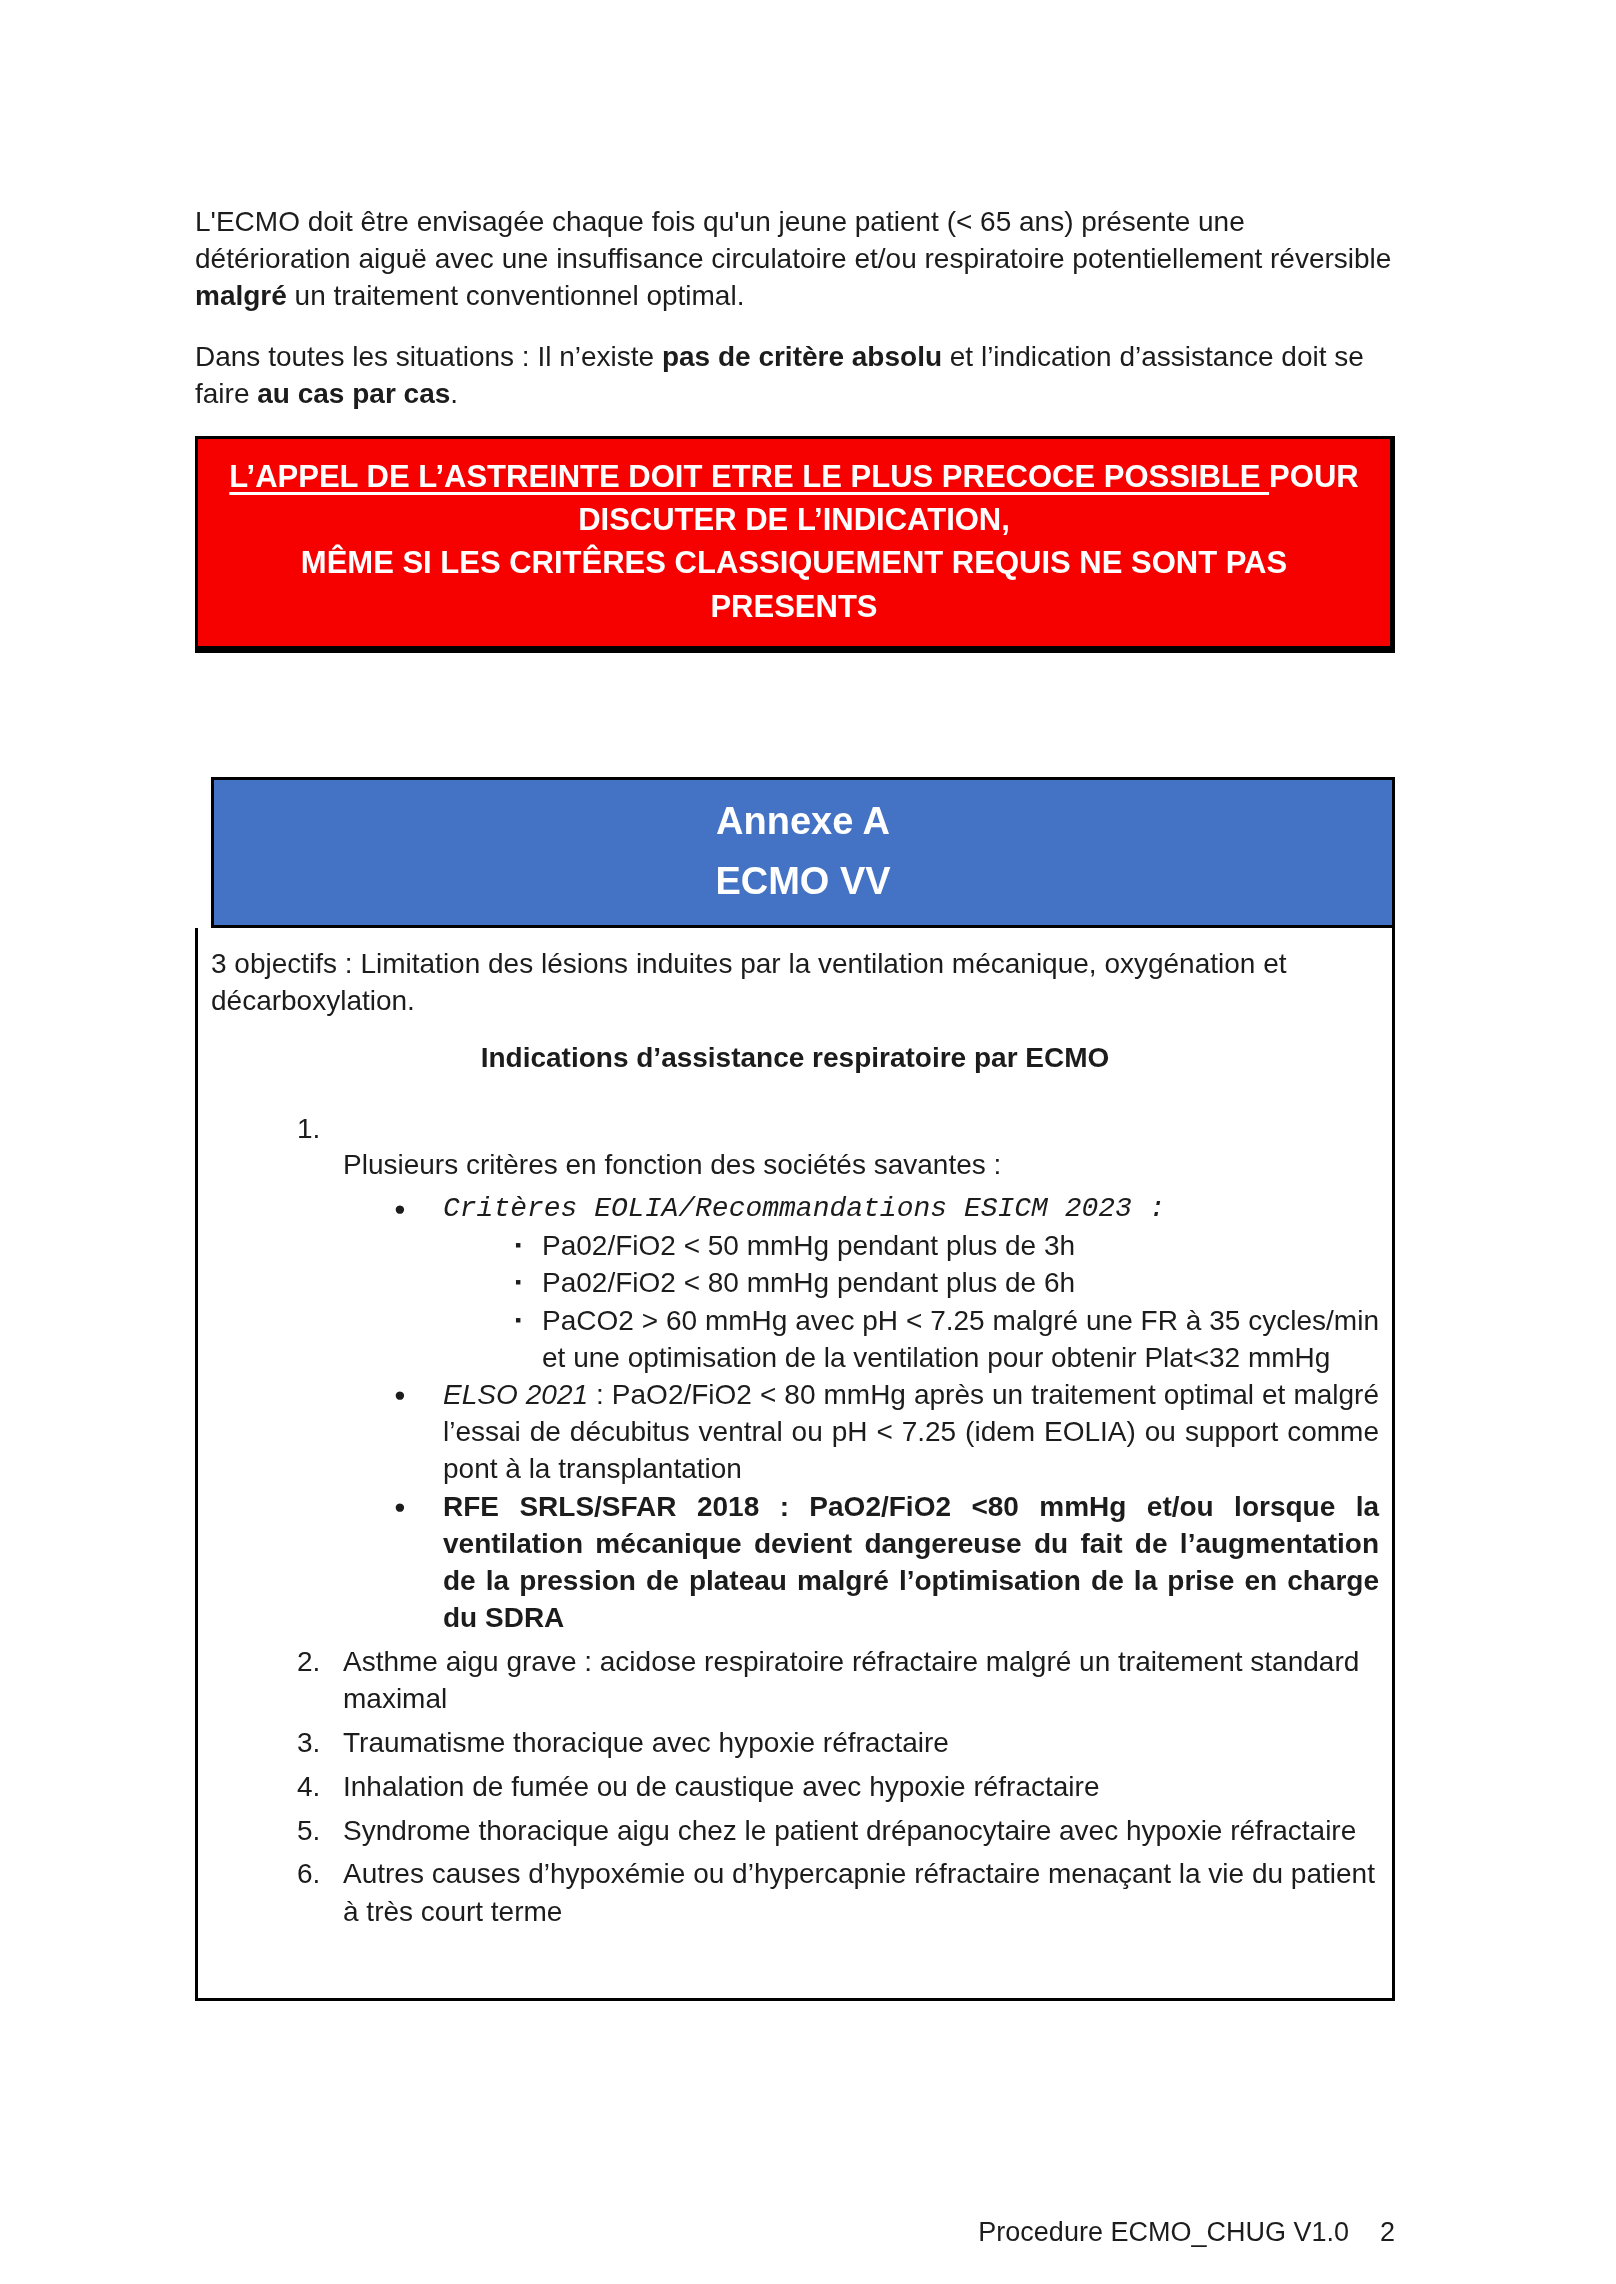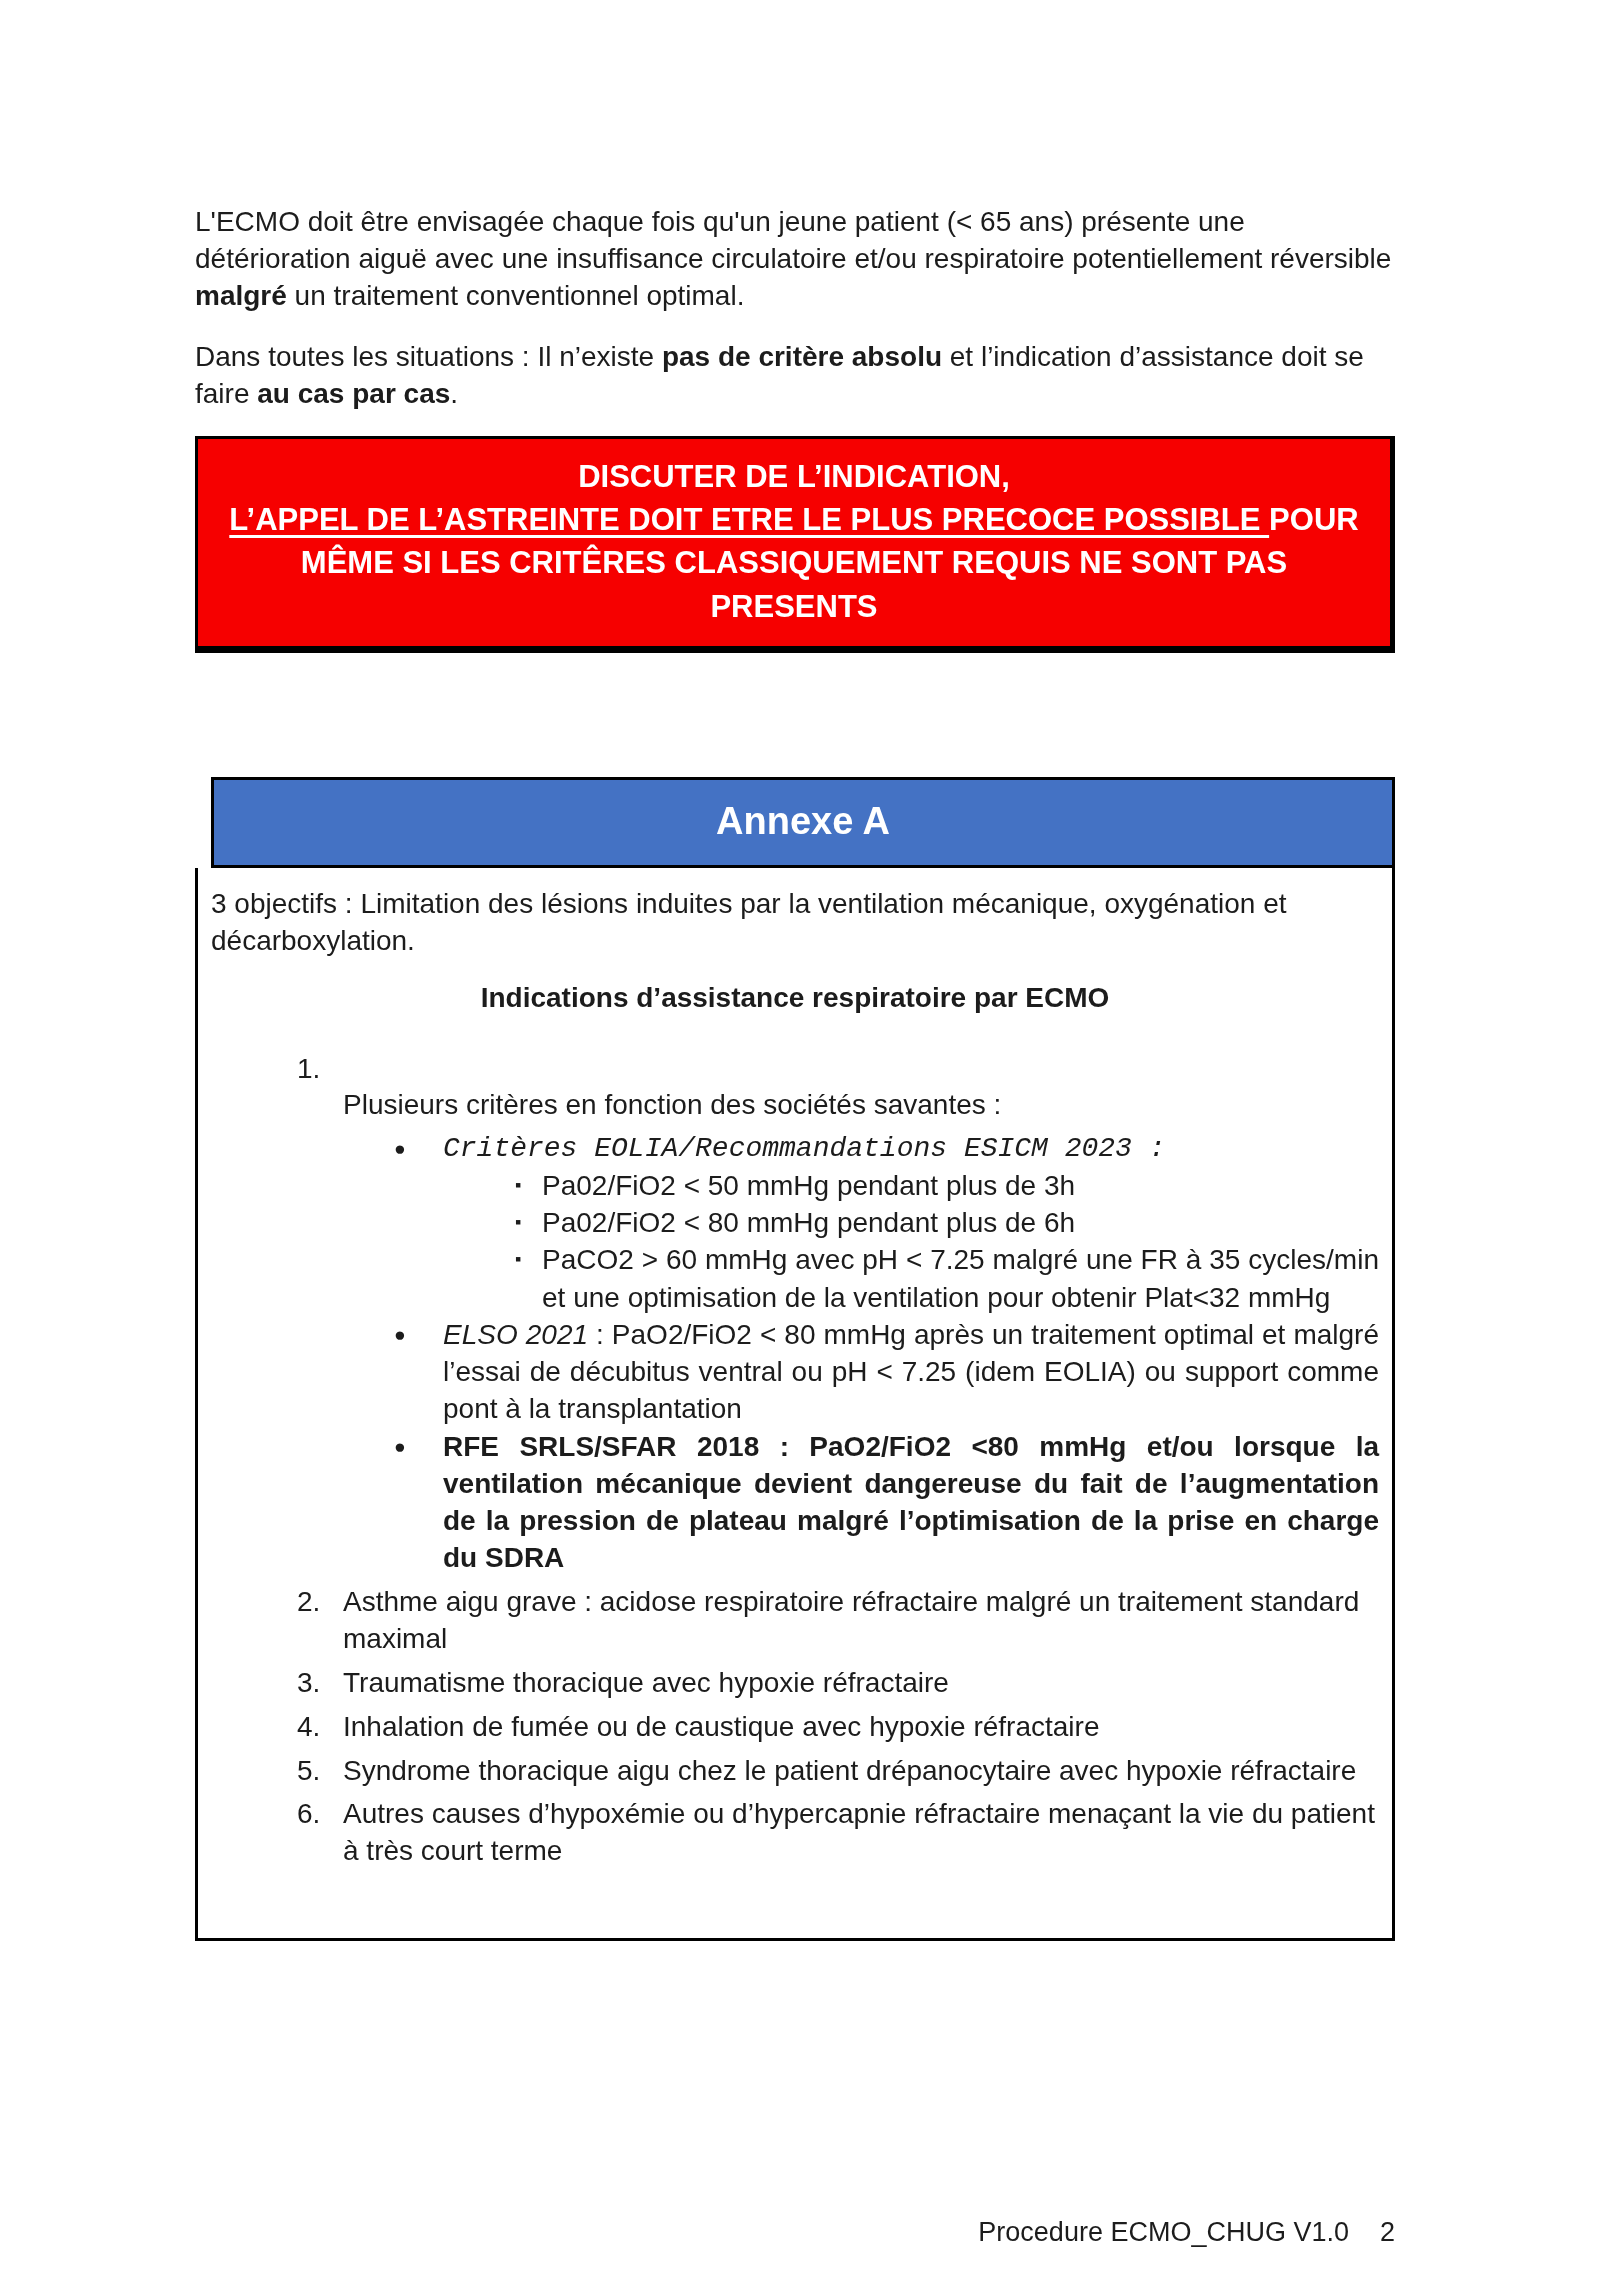--- a/index.html
+++ b/index.html
@@ -92,27 +92,28 @@
 </head>
 <body>
 
 <div class="page">
 
   <p class="para"><span>L'ECMO doit être envisagée chaque fois qu'un jeune patient (&lt; 65 ans) présente une détérioration aiguë avec une insuffisance circulatoire et/ou respiratoire potentiellement réversible </span><strong>malgré</strong><span> un traitement conventionnel optimal.</span></p>
 
   <p class="para"><span>Dans toutes les situations : Il n’existe </span><strong>pas de critère absolu</strong><span> et l’indication d’assistance doit se faire </span><strong>au cas par cas</strong><span>.</span></p>
 
   <div class="alert-box">
+    <div class="alert-line"><span class="alert-underline">L’APPEL DE L’ASTREINTE DOIT ETRE LE PLUS PRECOCE POSSIBLE </span><span>POUR</span></div>
     <div class="alert-line">DISCUTER DE L’INDICATION,</div>
-    <div class="alert-line"><span class="alert-underline">L’APPEL DE L’ASTREINTE DOIT ETRE LE PLUS PRECOCE POSSIBLE </span><span>POUR</span></div>
     <div class="alert-line">MÊME SI LES CRITÊRES CLASSIQUEMENT REQUIS NE SONT PAS PRESENTS</div>
   </div>
 
   <div class="annexe-header">
     <div>Annexe A</div>
+    <div>ECMO VV</div>
   </div>
 
   <div class="annexe-body">
 
     <p class="objectives">3 objectifs : Limitation des lésions induites par la ventilation mécanique, oxygénation et décarboxylation.</p>
 
     <p class="center-heading">Indications d’assistance respiratoire par ECMO</p>
 
     <div class="num-item">
       <span class="num">1.</span>

